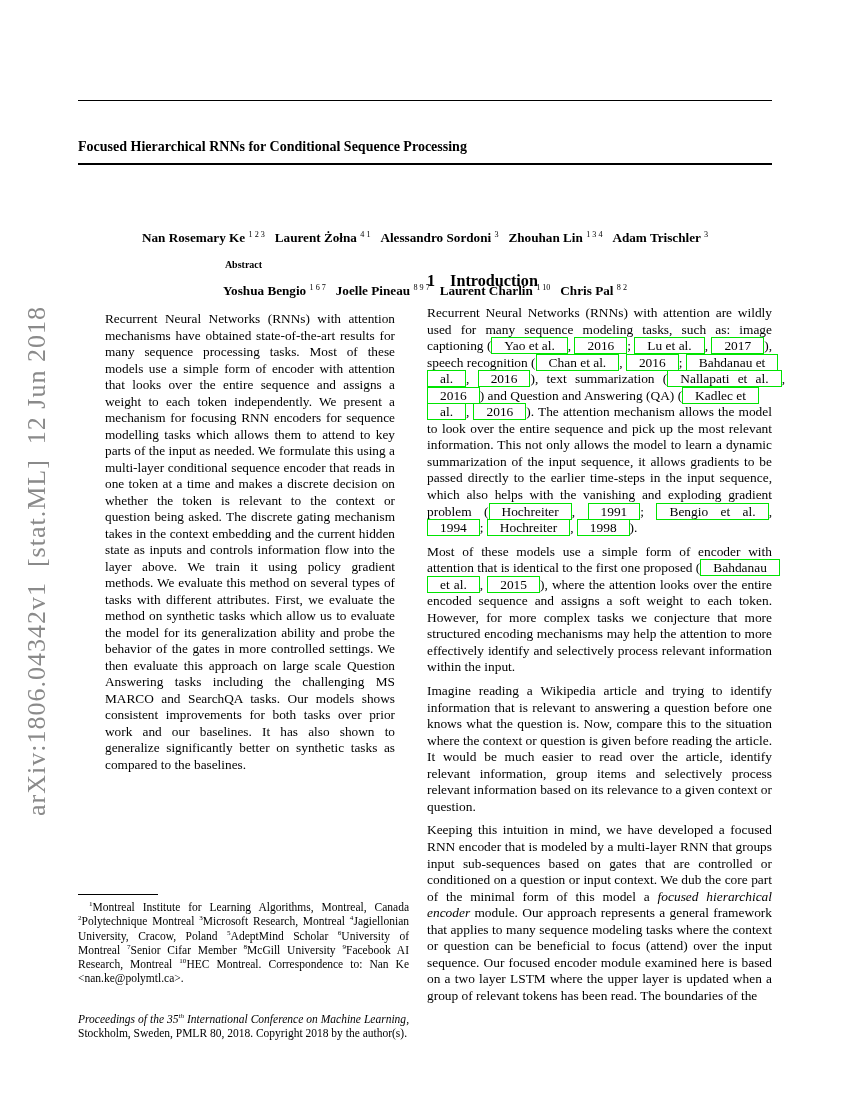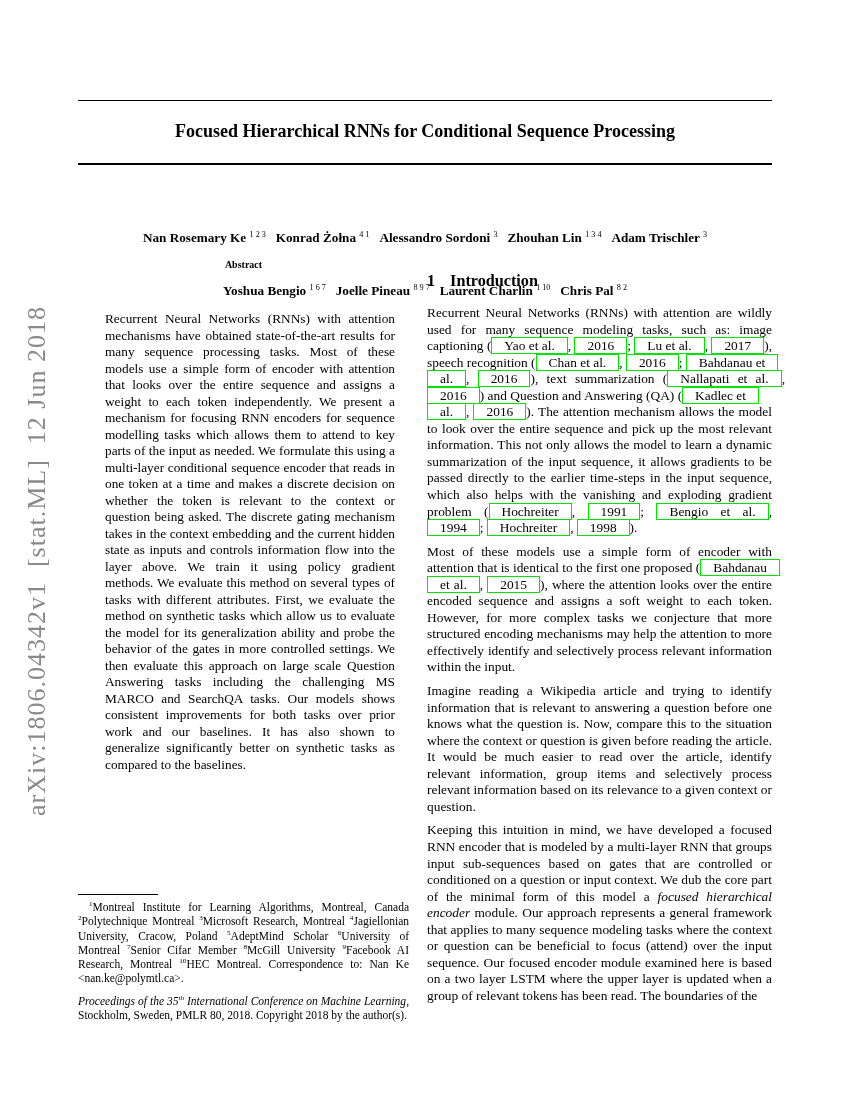--- a/index.html
+++ b/index.html
@@ -9,22 +9,22 @@
     overflow:hidden;
   }
   .watermark{
     position:absolute; left:-263px; top:546px; width:600px;
     transform:rotate(-90deg); text-align:center;
     font-size:26px; letter-spacing:1px; color:#8a8a8a; white-space:pre;
   }
   .rule-top{position:absolute; left:78px; top:100px; width:694px; border-top:1.7px solid #000;}
   .rule-bottom{position:absolute; left:78px; top:163px; width:694px; border-top:2.6px solid #000;}
   .title{
-    position:absolute; left:78px; top:121px; width:694px;
-    text-align:center; font-size:18px; font-weight:bold;
+    position:absolute; left:78px; top:139px; width:694px;
+    text-align:left; font-size:14px; font-weight:bold;
   }
   .authors{
     position:absolute; left:40px; top:194px; width:770px;
     text-align:center; font-size:13.2px; line-height:17.5px; white-space:pre-wrap;
   }
   .col-left{position:absolute; left:78px; top:256px; width:331px;}
   .col-right{position:absolute; left:427px; top:256px; width:345px;}
   .abstract-heading{
     text-align:center; font-size:10px; font-weight:bold; margin:3px 0 41px 0;
   }
@@ -38,21 +38,21 @@
     font-size:13.4px; line-height:16.55px; text-align:justify;
     margin:0 0 7px 0; hyphens:auto;
   }
   .footnote-block{position:absolute; left:78px; top:894px; width:331px;}
   .footnote-sep{width:80px; border-top:1.2px solid #000; margin:0 0 5px 0;}
   .affiliations{
     font-size:11.5px; line-height:14.3px; text-align:justify;
     text-indent:11px; hyphens:auto;
   }
   .proceedings{
-    font-size:11.5px; line-height:14.3px; text-align:justify; margin-top:8px;
+    font-size:11.5px; line-height:14.3px; text-align:justify; margin-top:26px;
   }
   sup{font-size:62%; line-height:0; vertical-align:super;}
   .seg-i{font-style:italic;}
   .seg-isup{font-style:italic;}
   .seg-cite{
     border:1.3px solid #00e400; padding:0 12px;
     box-decoration-break:clone; -webkit-box-decoration-break:clone;
   }
 </style>
 </head>
@@ -60,21 +60,21 @@
 
 <div class="page">
 
   <div class="watermark">arXiv:1806.04342v1  [stat.ML]  12 Jun 2018</div>
 
   <div class="rule-top"></div>
   <div class="title">Focused Hierarchical RNNs for Conditional Sequence Processing</div>
   <div class="rule-bottom"></div>
 
   <div class="authors">
-    <div><b class="seg-b">Nan Rosemary Ke </b><sup class="seg-sup">1 2 3</sup>   <b class="seg-b">Konrad Żołna </b><sup class="seg-sup">4 1</sup>   <b class="seg-b">Alessandro Sordoni </b><sup class="seg-sup">3</sup>   <b class="seg-b">Zhouhan Lin </b><sup class="seg-sup">1 3 4</sup>   <b class="seg-b">Adam Trischler </b><sup class="seg-sup">3</sup></div>
+    <div><b class="seg-b">Nan Rosemary Ke </b><sup class="seg-sup">1 2 3</sup>   <b class="seg-b">Laurent Żołna </b><sup class="seg-sup">4 1</sup>   <b class="seg-b">Alessandro Sordoni </b><sup class="seg-sup">3</sup>   <b class="seg-b">Zhouhan Lin </b><sup class="seg-sup">1 3 4</sup>   <b class="seg-b">Adam Trischler </b><sup class="seg-sup">3</sup></div>
     <div><b class="seg-b">Yoshua Bengio </b><sup class="seg-sup">1 6 7</sup>   <b class="seg-b">Joelle Pineau </b><sup class="seg-sup">8 9 7</sup>   <b class="seg-b">Laurent Charlin </b><sup class="seg-sup">1 10</sup>   <b class="seg-b">Chris Pal </b><sup class="seg-sup">8 2</sup></div>
   </div>
 
   <div class="col-left">
     <div class="abstract-heading">Abstract</div>
     <div class="abstract-body">Recurrent Neural Networks (RNNs) with attention mechanisms have obtained state-of-the-art results for many sequence processing tasks. Most of these models use a simple form of encoder with attention that looks over the entire sequence and assigns a weight to each token independently. We present a mechanism for focusing RNN encoders for sequence modelling tasks which allows them to attend to key parts of the input as needed. We formulate this using a multi-layer conditional sequence encoder that reads in one token at a time and makes a discrete decision on whether the token is relevant to the context or question being asked. The discrete gating mechanism takes in the context embedding and the current hidden state as inputs and controls information flow into the layer above. We train it using policy gradient methods. We evaluate this method on several types of tasks with different attributes. First, we evaluate the method on synthetic tasks which allow us to evaluate the model for its generalization ability and probe the behavior of the gates in more controlled settings. We then evaluate this approach on large scale Question Answering tasks including the challenging MS MARCO and SearchQA tasks. Our models shows consistent improvements for both tasks over prior work and our baselines. It has also shown to generalize significantly better on synthetic tasks as compared to the baselines.</div>
   </div>
 
   <div class="col-right">
     <div class="section-heading">

